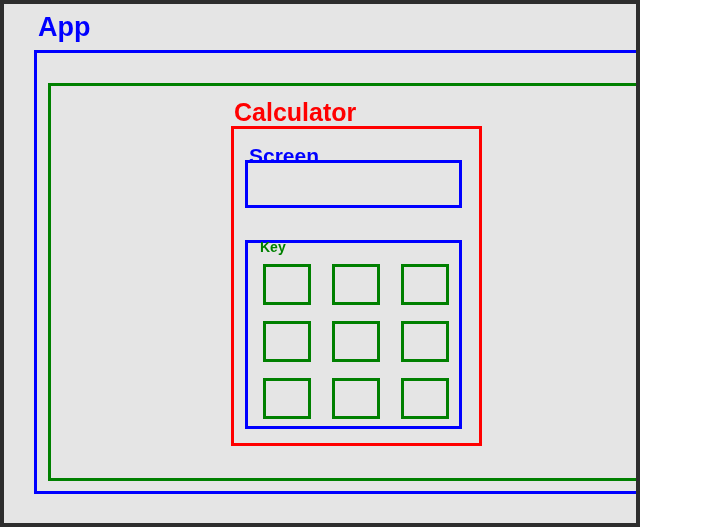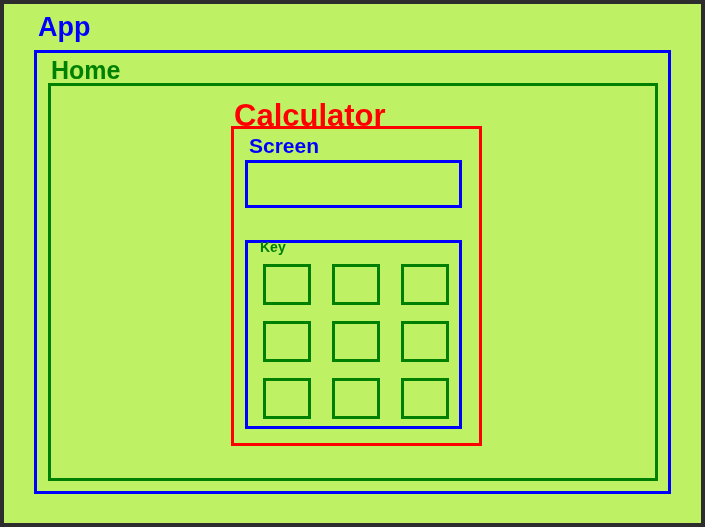--- a/index.html
+++ b/index.html
@@ -2,23 +2,23 @@
 <html><head>
 <meta charset="utf-8">
 <style>
   html, body {
     margin: 0;
     padding: 0;
     background: #ffffff;
   }
   #screenshot {
     position: relative;
-    width: 705px;
+    width: 640px;
     height: 527px;
-    background: #bef264;
+    background: #e5e5e5;
     box-sizing: border-box;
     border: 4px solid #2d2d2d;
     font-family: "Liberation Sans", sans-serif;
     overflow: hidden;
   }
   
   .box {
     position: absolute;
     box-sizing: border-box;
     background: transparent;
@@ -58,35 +58,35 @@
     top: 79px;
     width: 610px;
     height: 398px;
     border: 3px solid #008000;
   }
 
   
   .calc-label {
     left: 230px;
     top: 96px;
-    font-size: 31px;
+    font-size: 25px;
     color: #ff0000;
   }
   .calc-box {
     left: 227px;
     top: 122px;
     width: 251px;
     height: 320px;
     border: 3px solid #ff0000;
   }
 
   
   .screen-label {
     left: 245px;
-    top: 131px;
+    top: 141px;
     font-size: 21px;
     color: #0000ff;
   }
   .screen-box {
     left: 241px;
     top: 156px;
     width: 217px;
     height: 48px;
     border: 3px solid #0000ff;
   }
@@ -134,21 +134,20 @@
   }
 </style>
 </head>
 <body>
 
 <div id="screenshot">
 
   <div class="label app-label">App</div>
   <div class="box app-box"></div>
 
-  <div class="label home-label">Home</div>
   <div class="box home-box"></div>
 
   <div class="label calc-label">Calculator</div>
   <div class="box calc-box"></div>
 
   <div class="label screen-label">Screen</div>
   <div class="box screen-box"></div>
 
   <div class="box numpad-box"></div>
 

